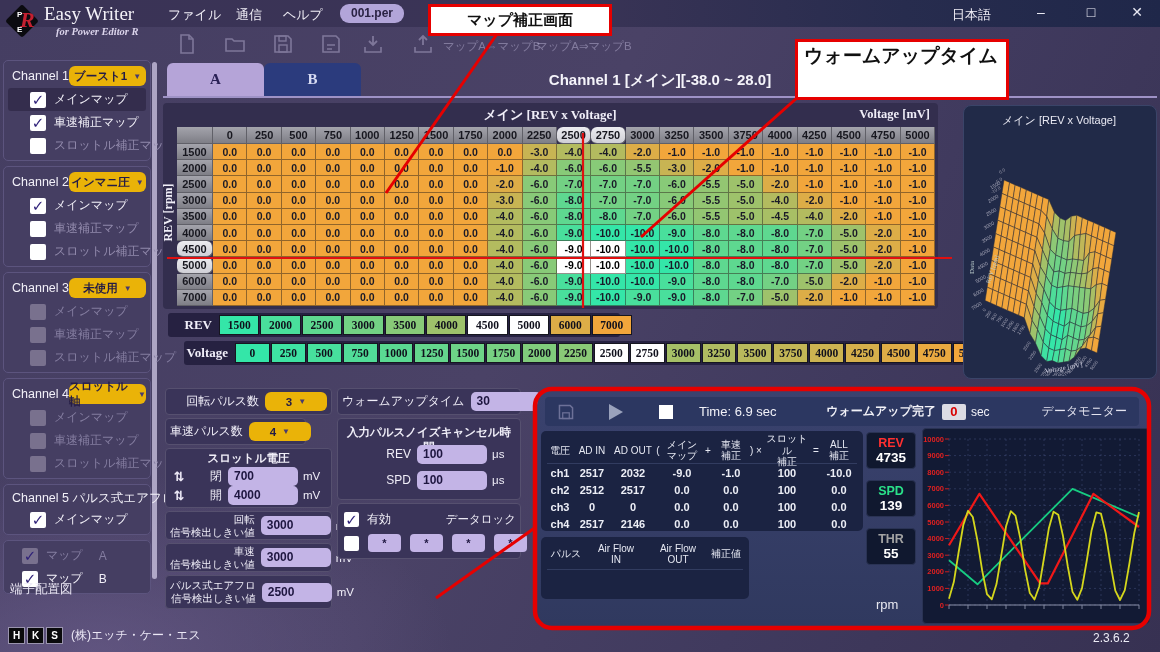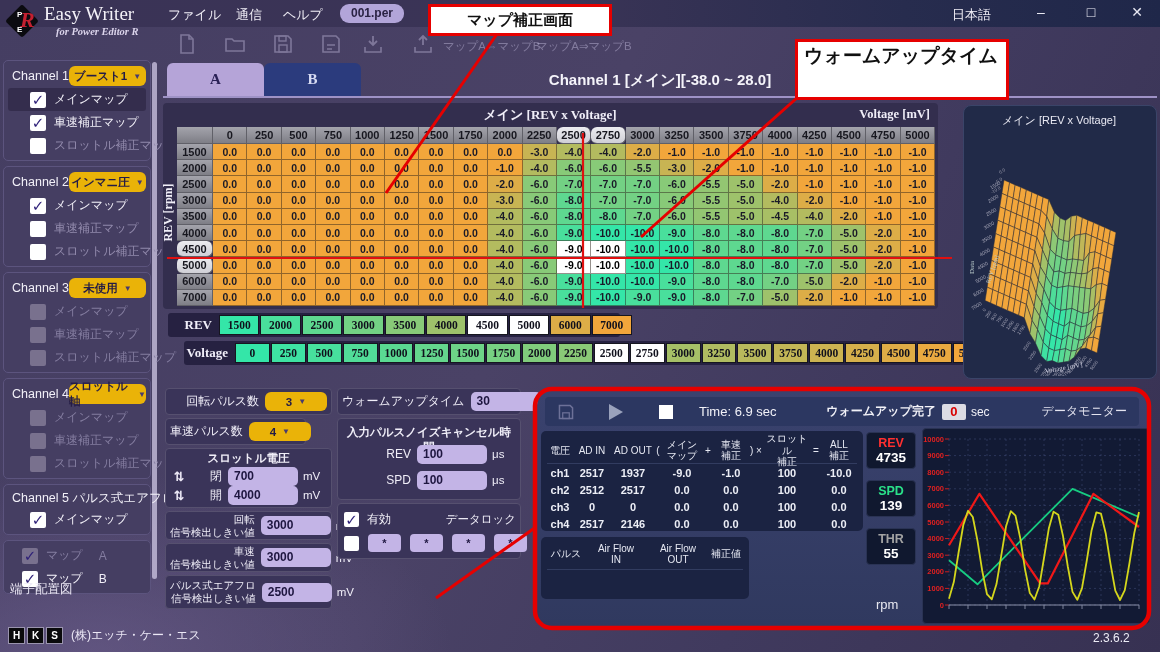--- a/index.html
+++ b/index.html
@@ -742,21 +742,21 @@
       <span class="mt-h"><span>車速</span><br><span>補正</span></span>
       <span class="mt-h">) ×</span>
       <span class="mt-h"><span>スロットル</span><br><span>補正</span></span>
       <span class="mt-h">=</span>
       <span class="mt-h"><span>ALL</span><br><span>補正</span></span>
     </div>
     <div id="ch-rows">
         <div class="mt-grid" style="grid-template-columns: 26px 38px 44px 6px 42px 10px 36px 14px 48px 10px 36px; height: 17px;">
           <span class="mt-v">ch1</span>
           <span class="mt-v">2517</span>
-          <span class="mt-v">1937</span>
+          <span class="mt-v">2032</span>
           <span class="mt-v"></span>
           <span class="mt-v">-9.0</span>
           <span class="mt-v"></span>
           <span class="mt-v">-1.0</span>
           <span class="mt-v"></span>
           <span class="mt-v">100</span>
           <span class="mt-v"></span>
           <span class="mt-v">-10.0</span>
         </div>
         <div class="mt-grid" style="grid-template-columns: 26px 38px 44px 6px 42px 10px 36px 14px 48px 10px 36px; height: 17px;">

